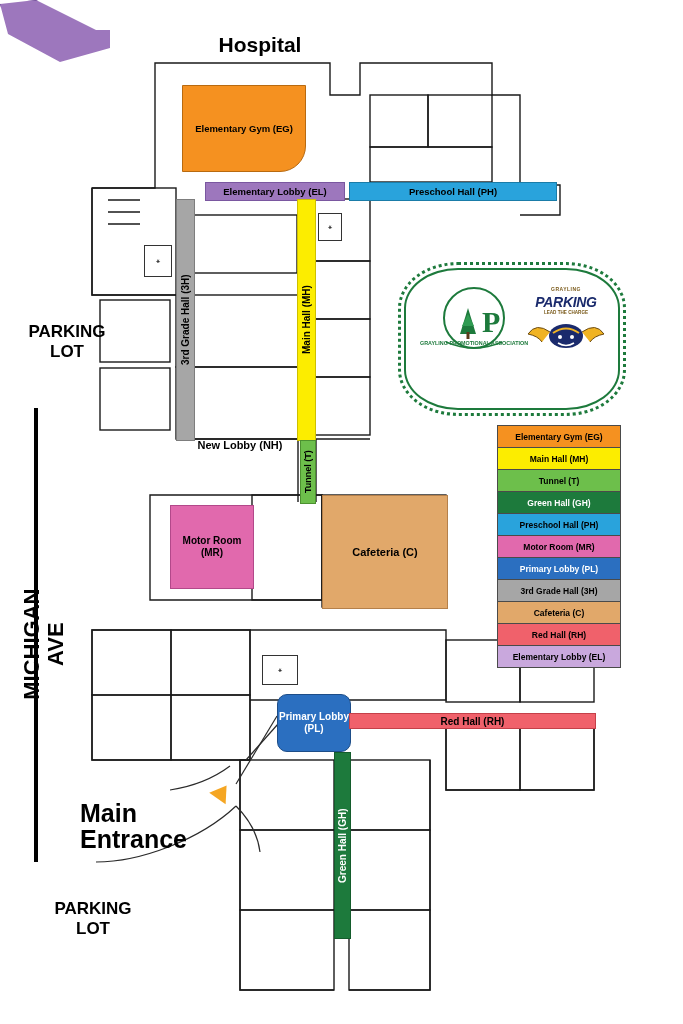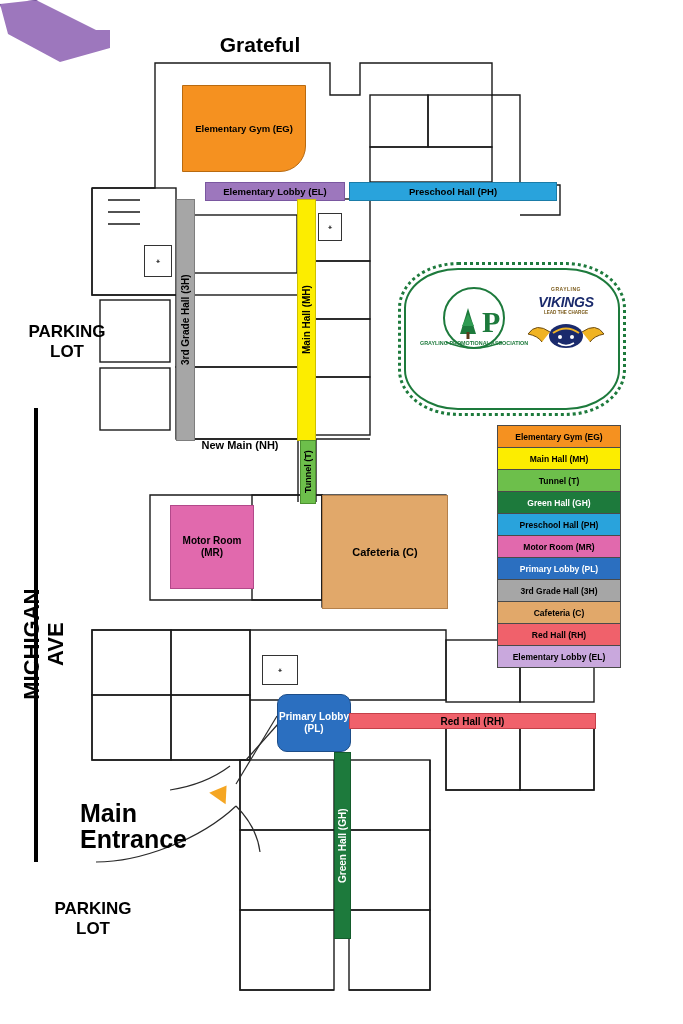--- a/index.html
+++ b/index.html
@@ -215,47 +215,47 @@
   <div id="restroom-1" class="restroom">
       <span>⚹</span>
     </div>
   <div id="restroom-2" class="restroom">
       <span>⚹</span>
     </div>
   <div id="restroom-3" class="restroom">
       <span>⚹</span>
     </div>
 
-  <div id="hospital-label" class="lbl">Grateful</div>
+  <div id="hospital-label" class="lbl">Hospital</div>
   <div id="parking-lot-left-label" class="lbl">PARKING LOT</div>
   <div id="parking-lot-bottom-label" class="lbl">PARKING LOT</div>
   <div id="michigan-ave-label" class="lbl">MICHIGAN AVE</div>
   <div id="main-entrance-label" class="lbl">Main Entrance</div>
-  <div id="new-hall-label" class="lbl">New Main (NH)</div>
+  <div id="new-hall-label" class="lbl">New Lobby (NH)</div>
   <div id="entrance-arrow"></div>
 
   <div id="sponsor">
     <div class="frame"></div>
     <div class="frame2"></div>
 
     <div id="gpa-logo">
       <svg width="84" height="70" viewBox="0 0 84 70">
         <circle cx="42" cy="34" r="30" fill="none" stroke="#1d7a3c" stroke-width="2"></circle>
         <path d="M28 50 L36 24 L44 50 Z" fill="#1d7a3c"></path>
         <path d="M30 42 L36 30 L42 42 Z" fill="#2f9b52"></path>
         <rect x="34.5" y="48" width="3" height="7" fill="#5a3a1a"></rect>
         <text x="50" y="48" font-family="Liberation Serif, serif" font-size="30" font-weight="bold" fill="#1d7a3c">P</text>
         <path d="M14 58 Q42 70 70 58" fill="none" stroke="#1d7a3c" stroke-width="1.5"></path>
       </svg>
     </div>
     <div id="gpa-name">GRAYLING PROMOTIONAL ASSOCIATION</div>
 
     <div id="vikings-logo">
       <div id="vikings-top">GRAYLING</div>
-      <div id="vikings-word">VIKINGS</div>
+      <div id="vikings-word">PARKING</div>
       <div id="vikings-sub">LEAD THE CHARGE</div>
       <svg width="92" height="34" viewBox="0 0 92 34" style="position:absolute;left:0;top:30px;">
         <path d="M30 16 q-14 -10 -22 2 q10 2 14 8" fill="#f0b323" stroke="#6b4a10" stroke-width="1"></path>
         <path d="M62 16 q14 -10 22 2 q-10 2 -14 8" fill="#f0b323" stroke="#6b4a10" stroke-width="1"></path>
         <ellipse cx="46" cy="20" rx="17" ry="12" fill="#1a2a6c"></ellipse>
         <path d="M33 17 q13 -9 26 0" fill="none" stroke="#f0b323" stroke-width="2"></path>
         <circle cx="40" cy="21" r="2" fill="#fff"></circle>
         <circle cx="52" cy="21" r="2" fill="#fff"></circle>
         <path d="M38 27 q8 5 16 0" fill="none" stroke="#fff" stroke-width="1.5"></path>
       </svg>

